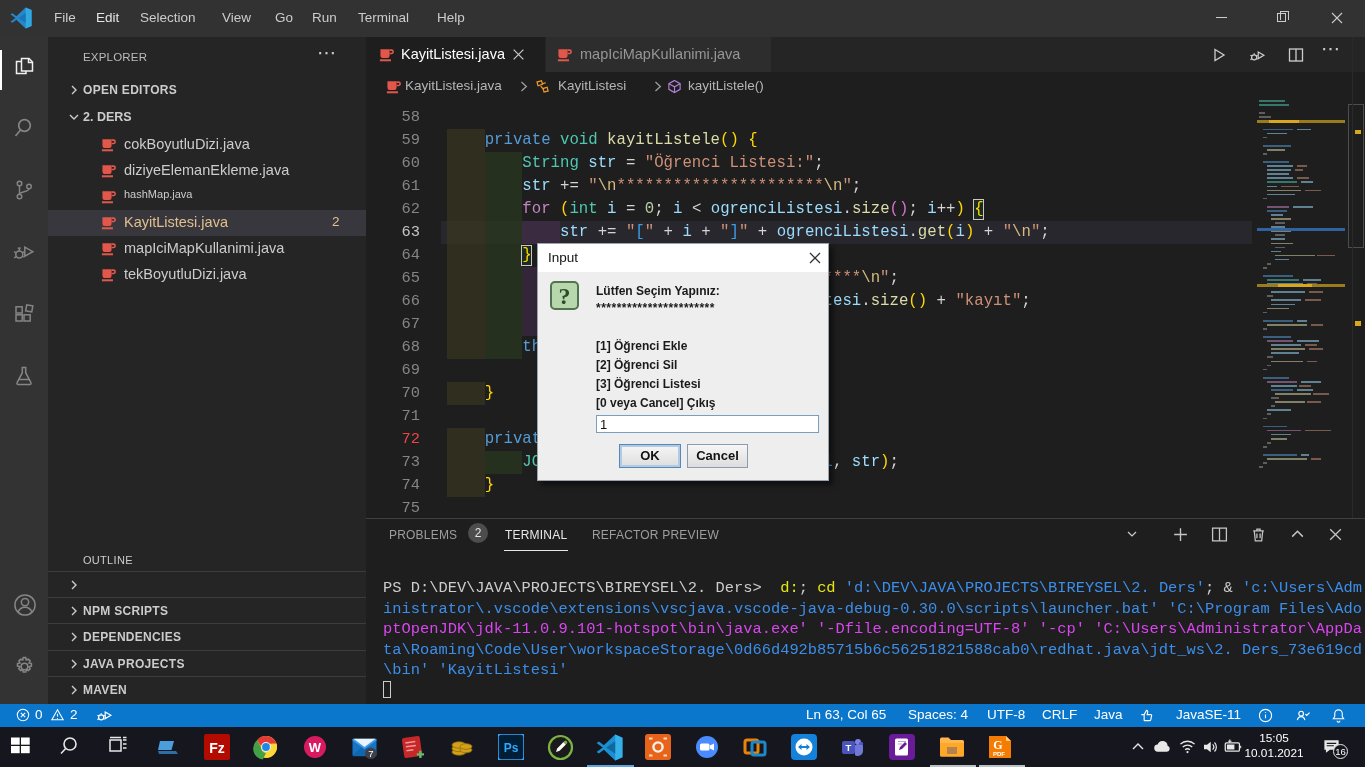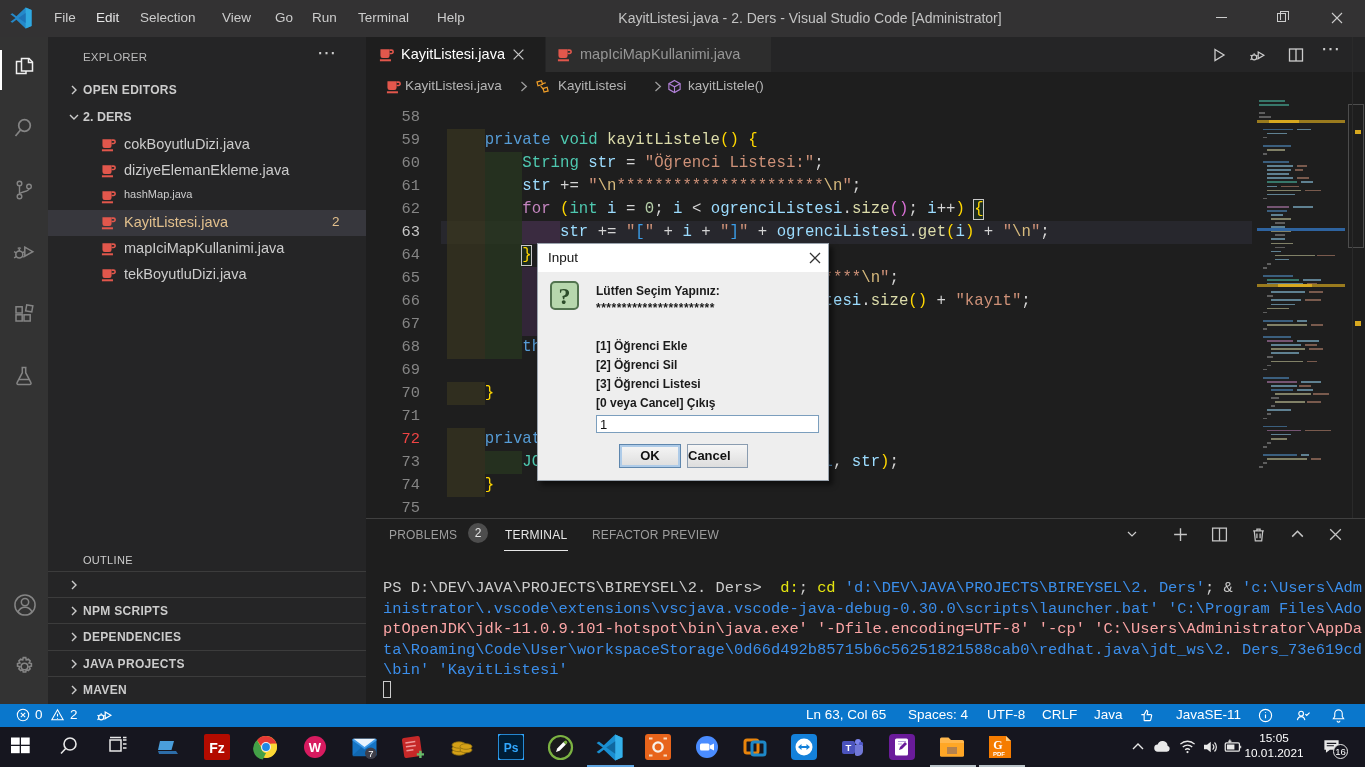--- a/index.html
+++ b/index.html
@@ -19,21 +19,20 @@
 <path fill="#1e74b8" d="M71 27 38 50l33 23z"></path>
     </svg>
 <div class="abs" style="left:54px;top:10px;font-size:13.5px;color:#cccccc">File</div>
 <div class="abs" style="left:96px;top:10px;font-size:13.5px;color:#e5e5e5">Edit</div>
 <div class="abs" style="left:140px;top:10px;font-size:13.5px;color:#cccccc">Selection</div>
 <div class="abs" style="left:222px;top:10px;font-size:13.5px;color:#cccccc">View</div>
 <div class="abs" style="left:275px;top:10px;font-size:13.5px;color:#cccccc">Go</div>
 <div class="abs" style="left:312px;top:10px;font-size:13.5px;color:#cccccc">Run</div>
 <div class="abs" style="left:358px;top:10px;font-size:13.5px;color:#cccccc">Terminal</div>
 <div class="abs" style="left:437px;top:10px;font-size:13.5px;color:#cccccc">Help</div>
-<div class="abs" style="left:500px;top:10px;width:620px;text-align:center;font-size:14px;color:#c3c3c3">KayitListesi.java - 2. Ders - Visual Studio Code [Administrator]</div>
 <div class="abs" style="left:1216px;top:17px;width:11px;height:1px;background:#cccccc"></div>
 <div class="abs" style="left:1277px;top:13px;width:9px;height:9px;border:1px solid #ccc"></div>
 <div class="abs" style="left:1280px;top:11px;width:9px;height:9px;border-left:1px solid #ccc;border-top:1px solid #ccc;border-right:1px solid #ccc"></div>
 <svg class="abs" style="left:1331px;top:12px" width="12" height="12" viewBox="0 0 12 12">
       <path stroke="#ccc" stroke-width="1.1" d="M1 1l10 10M11 1L1 11" fill="none"></path>
     </svg>
 </div>
 <div class="abs" style="left:0;top:37px;width:48px;height:667px;background:#333333">
 <div class="abs" style="left:0;top:13px;width:2px;height:40px;background:#fff"></div>
 <div class="abs" style="left:12px;top:17px;width:24px;height:24px"><svg width="24" height="24" viewBox="0 0 24 24" fill="none" stroke="#f0f0f0" stroke-width="1.5">
@@ -420,21 +419,21 @@
     </svg>
 <svg class="abs" style="left:923px;top:7px" width="17" height="17" viewBox="0 0 16 16" stroke="#c5c5c5" stroke-width="1.4" fill="none">
       <path d="M3 10l5-5 5 5"></path>
     </svg>
 <svg class="abs" style="left:961px;top:7px" width="17" height="17" viewBox="0 0 16 16" stroke="#c5c5c5" stroke-width="1.2" fill="none">
       <path d="M3 3l10 10M13 3L3 13"></path>
     </svg>
 </div>
 <div class="abs mono" style="left:383px;top:578.0px;font-size:15.4px;line-height:20.5px;white-space:pre"><span style="color:#cccccc">PS D:\DEV\JAVA\PROJECTS\BIREYSEL\2. Ders&gt;</span><span style="color:#cccccc">  </span><span style="color:#e5e510">d:</span><span style="color:#cccccc">; </span><span style="color:#e5e510">cd</span> <span style="color:#3b8eea">'d:\DEV\JAVA\PROJECTS\BIREYSEL\2. Ders'</span><span style="color:#cccccc">; &amp; </span><span style="color:#3b8eea">'c:\Users\Adm</span></div>
 <div class="abs mono" style="left:383px;top:598.5px;font-size:15.4px;line-height:20.5px;white-space:pre"><span style="color:#3b8eea">inistrator\.vscode\extensions\vscjava.vscode-java-debug-0.30.0\scripts\launcher.bat' 'C:\Program Files\Ado</span></div>
-<div class="abs mono" style="left:383px;top:619.0px;font-size:15.4px;line-height:20.5px;white-space:pre"><span style="color:#fca5a5">ptOpenJDK\jdk-11.0.9.101-hotspot\bin\java.exe' '-Dfile.encoding=UTF-8' '-cp' 'C:\Users\Administrator\AppDa</span></div>
+<div class="abs mono" style="left:383px;top:619.0px;font-size:15.4px;line-height:20.5px;white-space:pre"><span style="color:#d946ef">ptOpenJDK\jdk-11.0.9.101-hotspot\bin\java.exe' '-Dfile.encoding=UTF-8' '-cp' 'C:\Users\Administrator\AppDa</span></div>
 <div class="abs mono" style="left:383px;top:639.5px;font-size:15.4px;line-height:20.5px;white-space:pre"><span style="color:#3b8eea">ta\Roaming\Code\User\workspaceStorage\0d66d492b85715b6c56251821588cab0\redhat.java\jdt_ws\2. Ders_73e619cd</span></div>
 <div class="abs mono" style="left:383px;top:660.0px;font-size:15.4px;line-height:20.5px;white-space:pre"><span style="color:#3b8eea">\bin' 'KayitListesi'</span></div>
 <div class="abs" style="left:383px;top:681px;width:8px;height:17px;border:1px solid #cccccc"></div>
 <div class="abs" style="left:0;top:704px;width:1365px;height:23px;background:#0a77cc;color:#ffffff;font-size:13.5px">
 <svg class="abs" style="left:16px;top:4px" width="14" height="14" viewBox="0 0 16 16" fill="none" stroke="#fff" stroke-width="1.2">
       <circle cx="8" cy="8" r="6.5"></circle>
       <path d="M5.5 5.5l5 5M10.5 5.5l-5 5"></path>
     </svg>
 <div class="abs" style="left:35px;top:3px">0</div>
 <svg class="abs" style="left:50px;top:4px" width="15" height="14" viewBox="0 0 16 16" fill="none" stroke="#fff" stroke-width="1.2">
@@ -626,13 +625,13 @@
 <div class="abs" style="left:58px;top:40px;color:#1a1a1a;font-weight:bold;font-size:12px">Lütfen Seçim Yapınız:</div>
 <div class="abs" style="left:58px;top:57px;color:#1a1a1a;font-weight:bold;font-size:12px;letter-spacing:.5px">***********************</div>
 <div class="abs" style="left:58px;top:95px;color:#1a1a1a;font-weight:bold;font-size:12px">[1] Öğrenci Ekle</div>
 <div class="abs" style="left:58px;top:114px;color:#1a1a1a;font-weight:bold;font-size:12px">[2] Öğrenci Sil</div>
 <div class="abs" style="left:58px;top:133px;color:#1a1a1a;font-weight:bold;font-size:12px">[3] Öğrenci Listesi</div>
 <div class="abs" style="left:58px;top:152px;color:#1a1a1a;font-weight:bold;font-size:12px">[0 veya Cancel] Çıkış</div>
 <div class="abs" style="left:58px;top:171px;width:223px;height:18px;background:#fff;border:1px solid #7b9ebd;font-size:13px;color:#111;line-height:17px;padding-left:3px">1</div>
 <div class="abs" style="left:81px;top:200px;width:62px;height:24px;background:linear-gradient(#f6f6f6,#dddddd);
  border:1px solid #5e86ad;box-shadow:inset 0 0 0 2px #aecbe8;text-align:center;font-size:13px;font-weight:bold;color:#111;line-height:22px">OK</div>
 <div class="abs" style="left:149px;top:200px;width:61px;height:24px;background:linear-gradient(#f6f6f6,#dddddd);
- border:1px solid #8a9cb0;font-size:13px;font-weight:bold;color:#111;line-height:22px">Cancel</div>
+ border:1px solid #8a9cb0;text-align:center;font-size:13px;font-weight:bold;color:#111;line-height:22px">Cancel</div>
 </div>
 </body></html>

